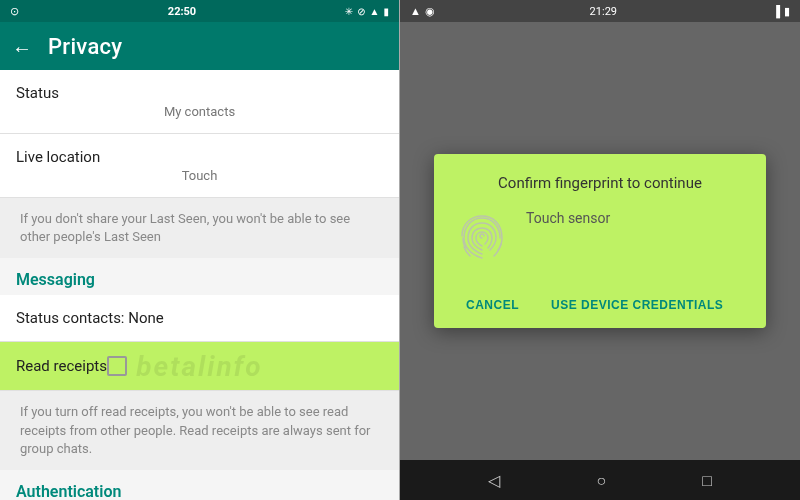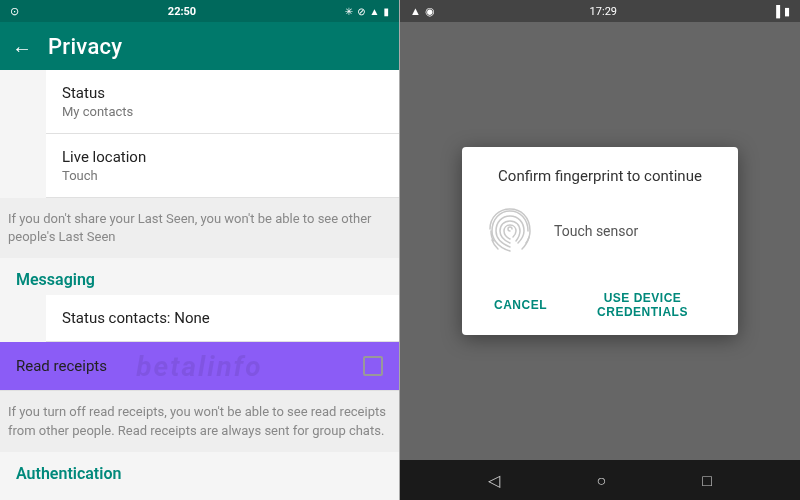--- a/index.html
+++ b/index.html
@@ -70,62 +70,62 @@
     .settings-content {
       flex: 1;
       background: #f5f5f5;
       overflow-y: auto;
     }
 
     .settings-item {
       background: white;
       padding: 14px 16px;
       border-bottom: 1px solid #e0e0e0;
-      margin-left: 46px;
     }
 
     .settings-item-label {
       font-size: 15px;
       color: #222;
       font-weight: 400;
     }
 
     .settings-item-value {
       font-size: 13px;
       color: #777;
       margin-top: 2px;
+      text-align: center;
     }
 
     .info-block {
       background: #eeeeee;
-      padding: 12px 8px;
+      padding: 12px 20px;
       margin: 0;
     }
 
     .info-text {
       font-size: 13px;
       color: #888;
       line-height: 1.4;
     }
 
     .section-header {
       padding: 12px 16px 6px 16px;
       font-size: 16px;
       color: #00897b;
       font-weight: 600;
       background: #f5f5f5;
     }
 
     .settings-item-row {
-      background: #8b5cf6;
+      background: #bef264;
       padding: 14px 16px;
       border-bottom: 1px solid #e0e0e0;
       display: flex;
       align-items: center;
-      justify-content: space-between;
+      justify-content: flex-start;
     }
 
     .checkbox-unchecked {
       width: 20px;
       height: 20px;
       border: 2px solid #999;
       border-radius: 2px;
     }
 
     .watermark {
@@ -172,38 +172,38 @@
 
     .right-main {
       flex: 1;
       display: flex;
       align-items: center;
       justify-content: center;
       background: #666;
     }
 
     .dialog {
-      background: #ffffff;
+      background: #bef264;
       border-radius: 4px;
-      width: 276px;
+      width: 332px;
       padding: 20px 20px 8px 20px;
       box-shadow: 0 4px 20px rgba(0,0,0,0.4);
     }
 
     .dialog-title {
       font-size: 15px;
       color: #333;
       text-align: center;
       margin-bottom: 18px;
       font-weight: 400;
     }
 
     .dialog-body {
       display: flex;
-      align-items: center;
+      align-items: flex-start;
       gap: 16px;
       margin-bottom: 20px;
     }
 
     .fingerprint-icon {
       width: 56px;
       height: 56px;
       position: relative;
     }
 
@@ -313,21 +313,21 @@
   </div>
 </div>
 
 <div class="phone-right">
 
   <div class="status-bar-right">
     <div style="display:flex;gap:4px;">
       <span>▲</span>
       <span>◉</span>
     </div>
-    <span class="time">17:29</span>
+    <span class="time">21:29</span>
     <div style="display:flex;gap:4px;">
       <span>▐</span>
       <span>▮</span>
     </div>
   </div>
 
   <div class="right-main">
     <div class="dialog">
       <div class="dialog-title">Confirm fingerprint to continue</div>
 

